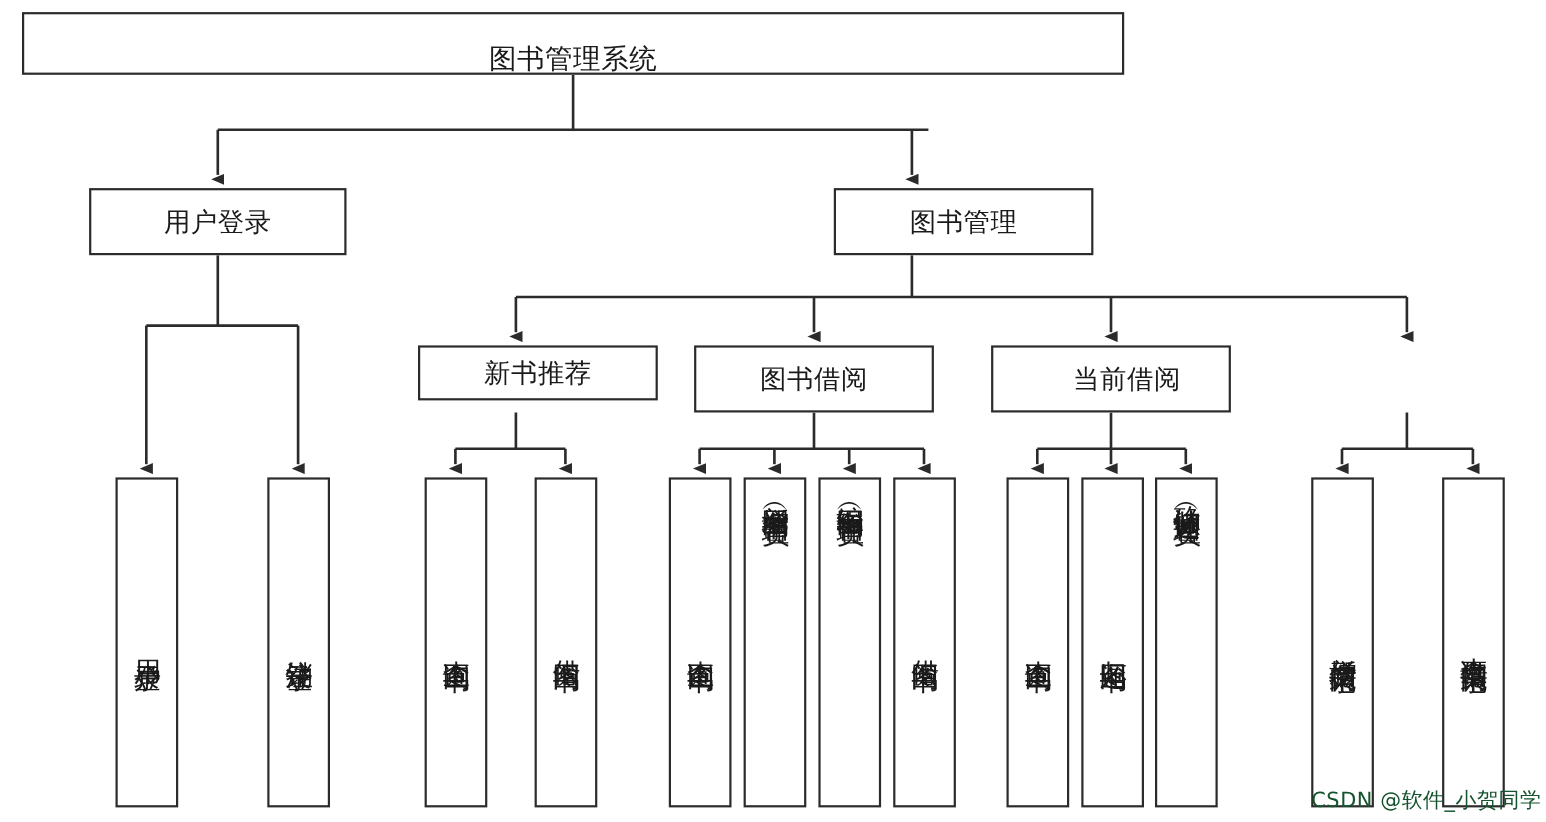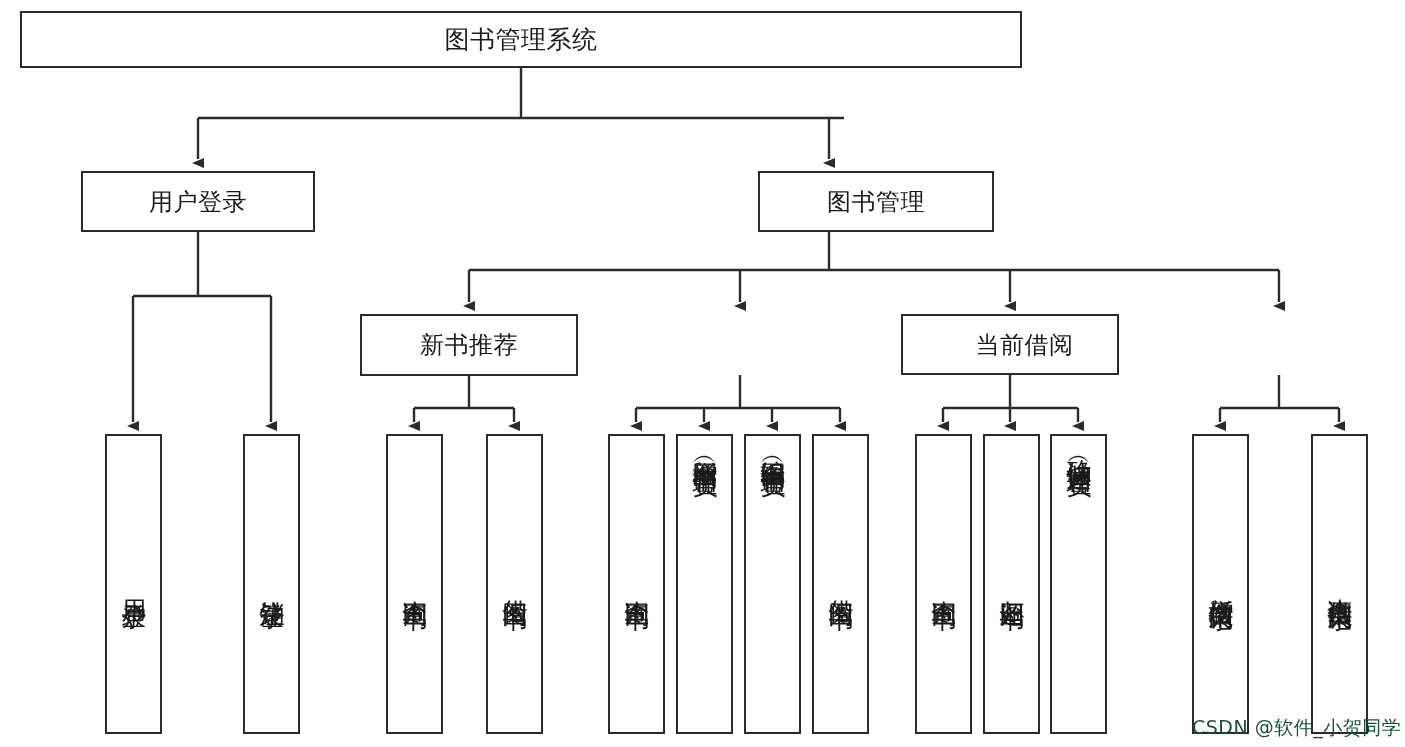--- a/index.html
+++ b/index.html
@@ -136,33 +136,36 @@
     </g>
 
     <g stroke="#2b2b2b" stroke-width="2.4" fill="none">
       <path d="M1279,375 L1279,408"></path>
       <path d="M1220,408 L1339,408"></path>
       <path d="M1220,408 L1220,422" marker-end="url(#arrow)"></path>
       <path d="M1339,408 L1339,422" marker-end="url(#arrow)"></path>
     </g>
   </svg>
 
-  <div class="node root horiz" style="left:20px; top:11px; width:1002px; height:57px;">
+  <div class="node root horiz" style="left:20px; top:11px; width:1002px; height:57px;align-items:flex-end;">
     <span class="label">图书管理系统</span>
   </div>
 
   <div class="node horiz" style="left:81px; top:171px; width:234px; height:61px;">
     <span class="label">用户登录</span>
   </div>
   <div class="node horiz" style="left:711px; top:171px; width:236px; height:61px;margin-left:47px;">
     <span class="label">图书管理</span>
   </div>
 
-  <div class="node horiz" style="left:360px; top:314px; width:218px; height:62px;">
+  <div class="node horiz" style="left:380px; top:314px; width:218px; height:50px;">
     <span class="label">新书推荐</span>
+  </div>
+  <div class="node horiz" style="left:631px; top:314px; width:218px; height:61px;">
+    <span class="label">图书借阅</span>
   </div>
   <div class="node horiz" style="left:901px; top:314px; width:218px; height:61px;padding-left:29px;">
     <span class="label">当前借阅</span>
   </div>
 
   <div class="node vert centered" style="left:105px; top:434px; width:57px; height:300px;">
     <span class="label">用户登录</span>
   </div>
   <div class="node vert centered" style="left:243px; top:434px; width:57px; height:300px;">
     <span class="label">注销登录</span>

